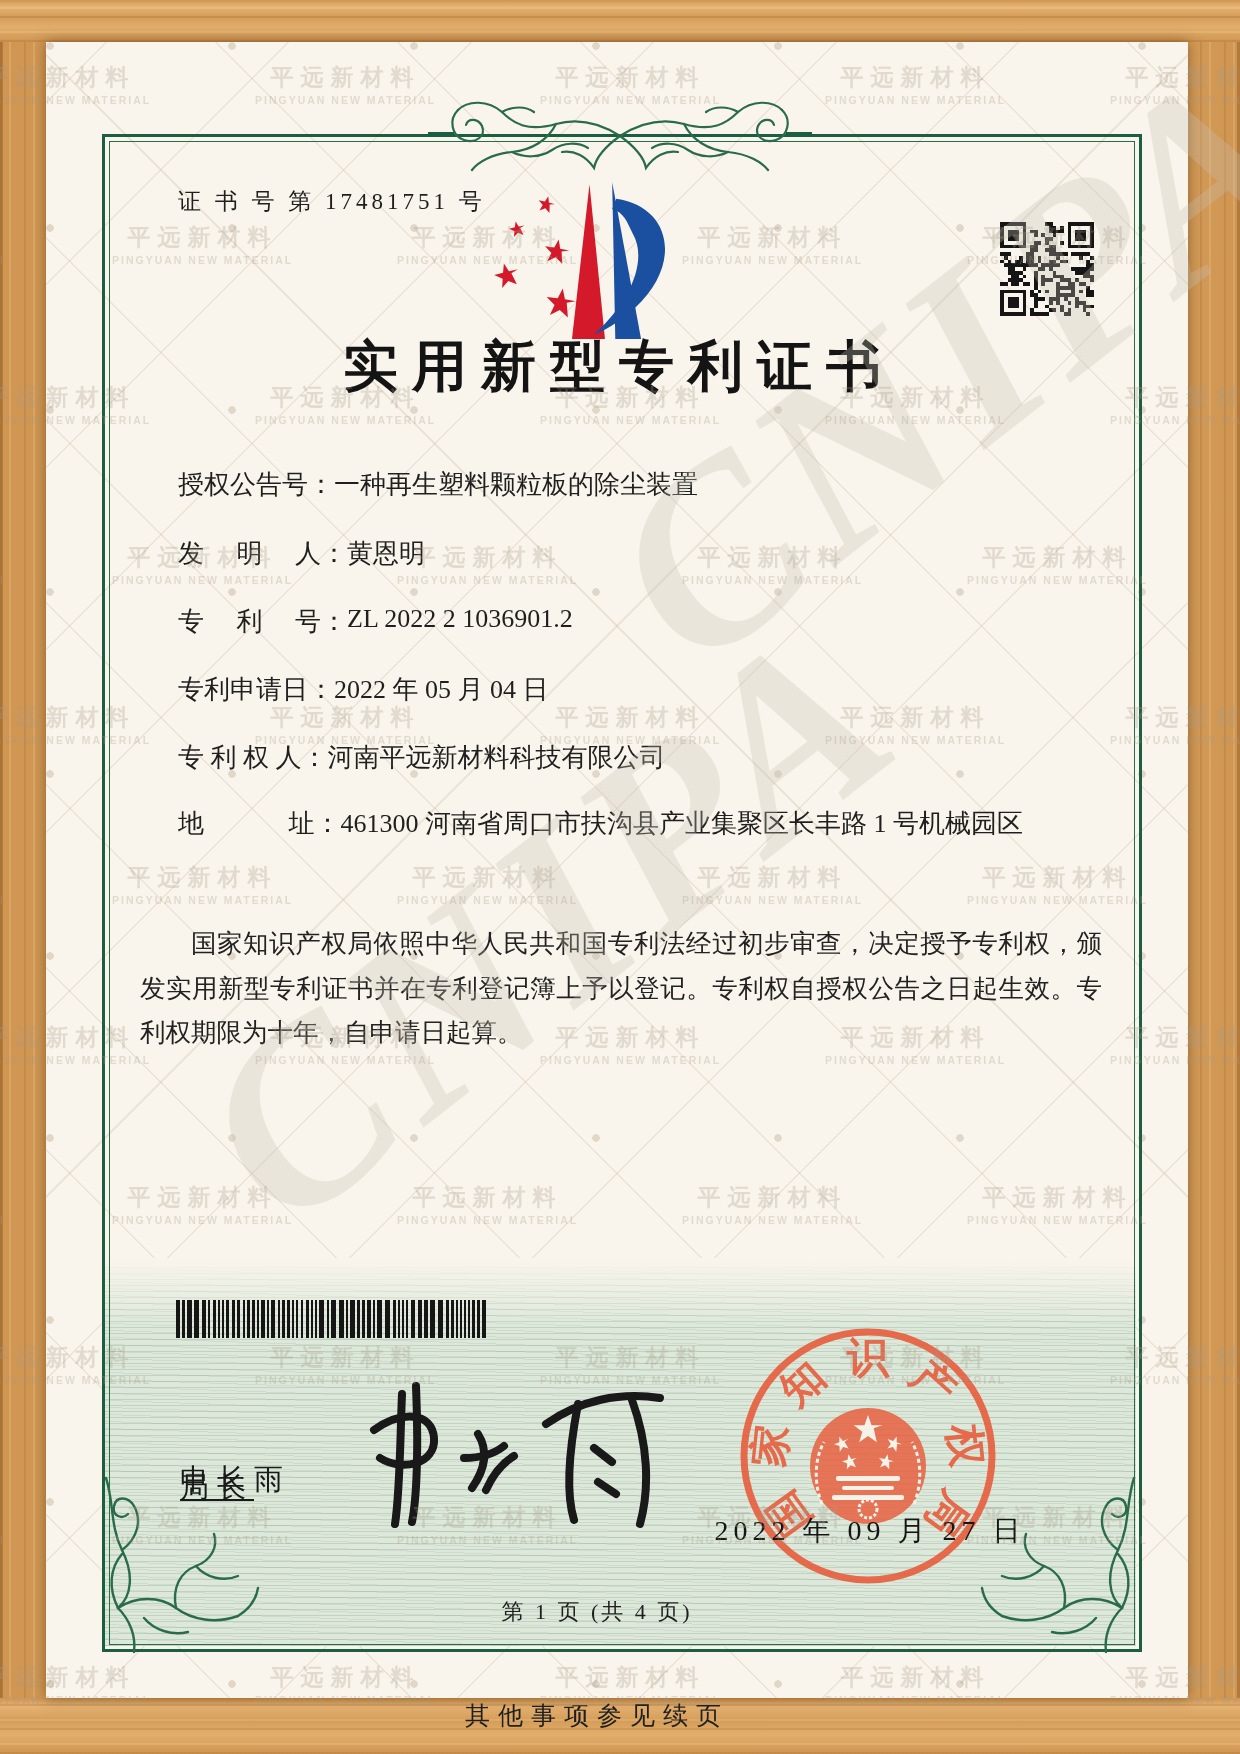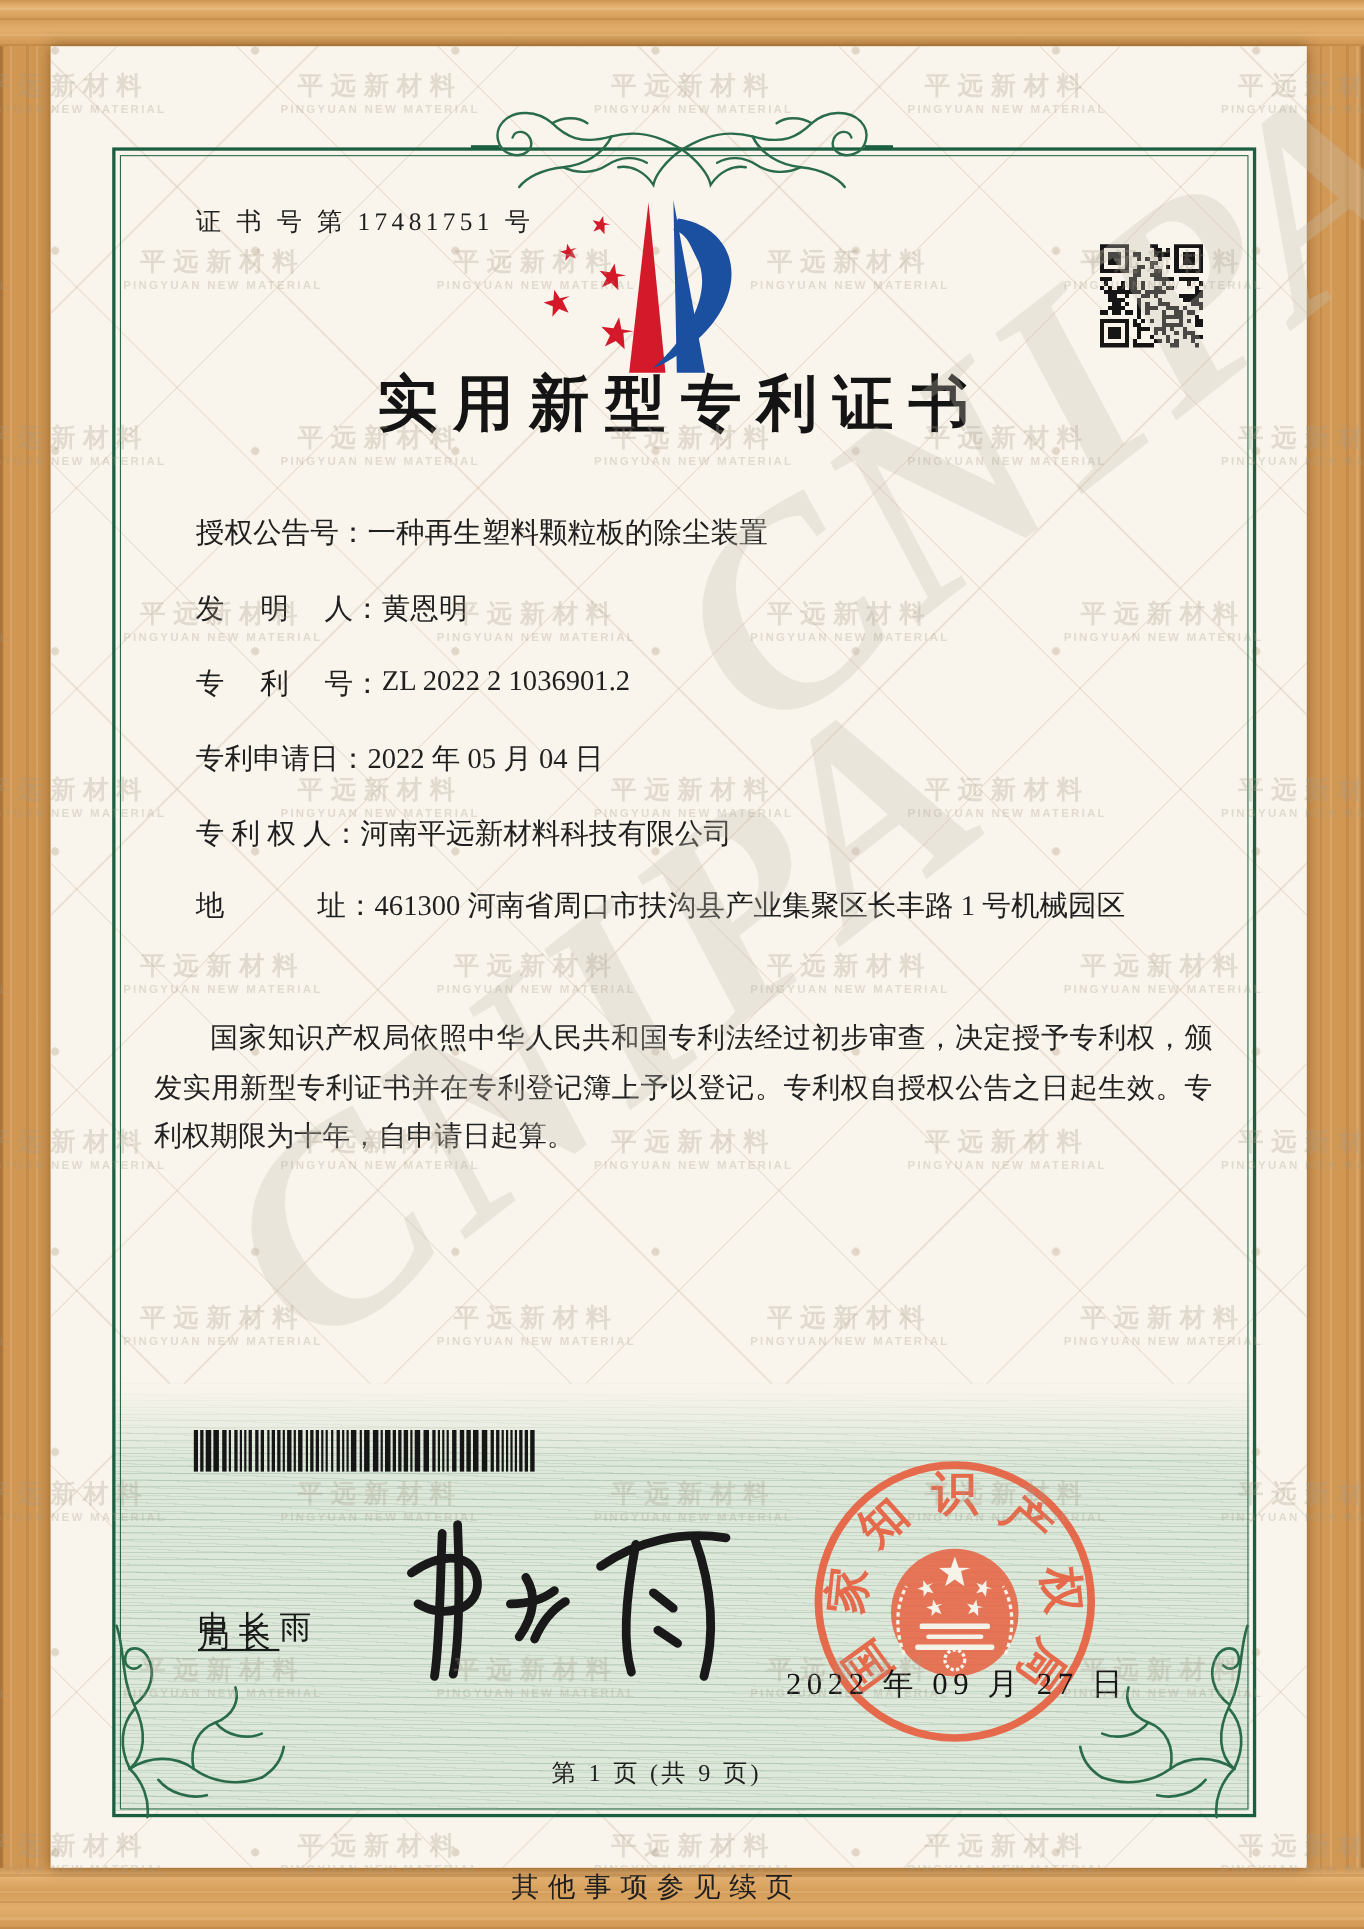--- a/index.html
+++ b/index.html
@@ -501,21 +501,21 @@
       </g>
       <g fill="none" stroke="#faf5ec" stroke-width="3" stroke-dasharray="4 3">
         <path d="M104,196 C96,176 96,152 106,134"></path>
         <path d="M196,196 C204,176 204,152 194,134"></path>
       </g>
     </g>
   </svg>
 
   <div class="abs sealdate">2022 年 09 月 27 日</div>
 
-  <div class="abs pageinfo">第 1 页 (共 9 页)</div>
+  <div class="abs pageinfo">第 1 页 (共 4 页)</div>
 
   <div class="abs note">其他事项参见续页</div>
 
   <div class="wm-diag" style="left:560px;top:220px;">CNIPA</div>
   <div class="wm-diag" style="left:150px;top:780px;">CNIPA</div>
 
   <div class="wm-layer" id="wmlayer">
       <div class="wm" style="left: -30px; top: 62px;">
         <div class="l1">平远新材料</div>
         <div class="l2">PINGYUAN NEW MATERIAL</div>

